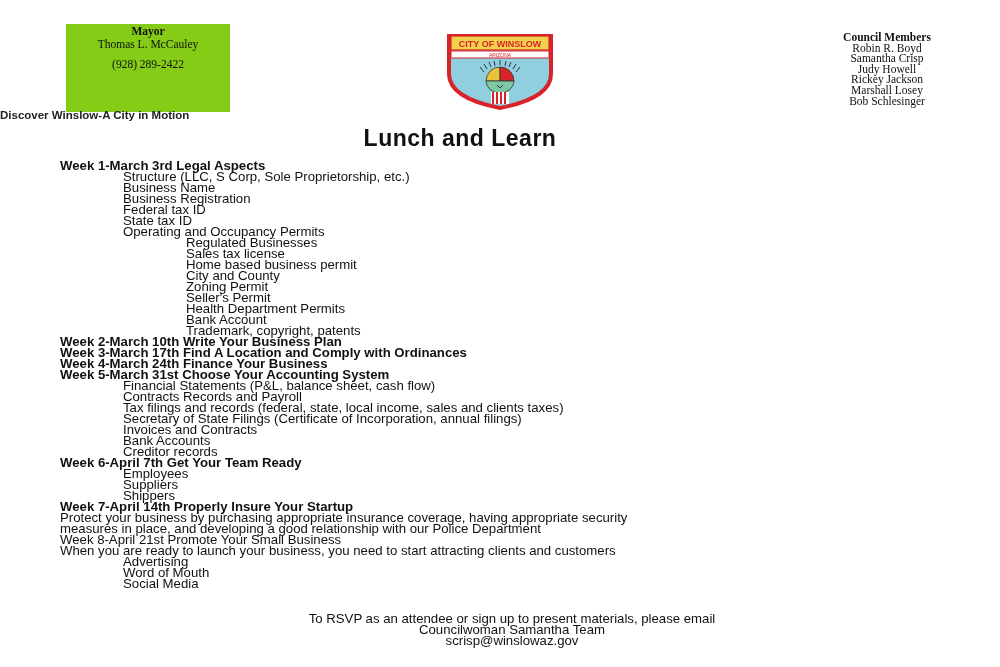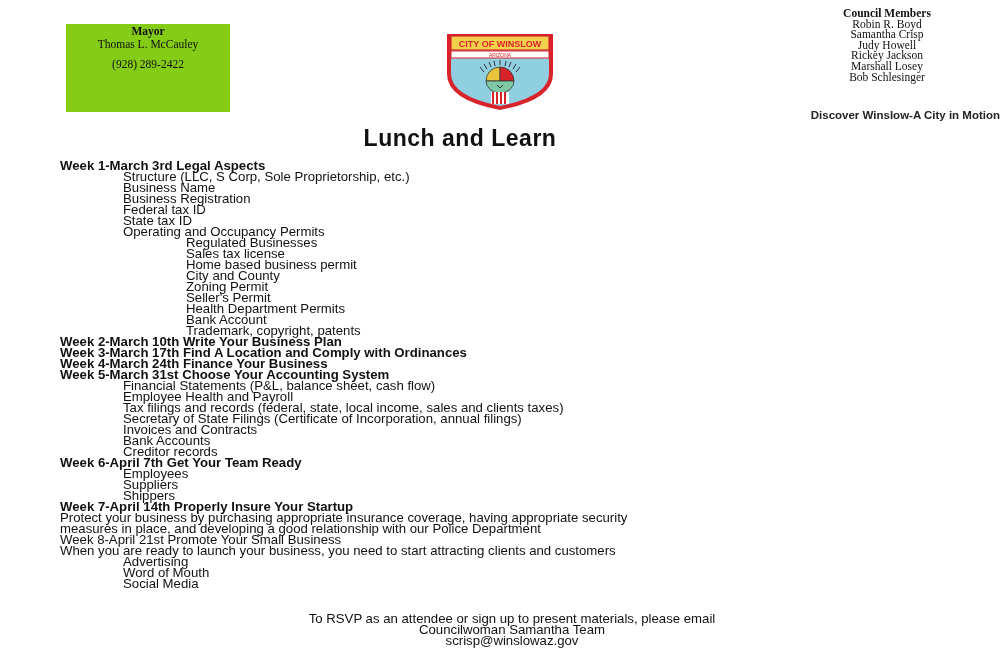--- a/index.html
+++ b/index.html
@@ -13,30 +13,30 @@
   
   .mayor-box {
     position: absolute; left: 66px; top: 24px; width: 164px; height: 88px;
     background: #84cc16; text-align: center; font-size: 11.5px; line-height: 13px;
   }
   .mayor-box .title { font-weight: bold; margin-top: 1px; }
   .mayor-box .phone { margin-top: 7px; }
 
   
   .council {
-    position: absolute; left: 812px; top: 8px; width: 150px;
+    position: absolute; left: 812px; top: 32px; width: 150px;
     text-align: center; font-size: 11.5px; line-height: 10.6px;
   }
   .council .title { font-weight: bold; }
 
   
   .logo { position: absolute; left: 437px; top: 22px; width: 126px; height: 90px; }
 
   .tagline {
-    position: absolute; left: 0; width: 1000px; top: 109px; text-align: right;
+    position: absolute; left: 0; width: 1000px; top: 109px; text-align: left;
     font-size: 11.5px; font-weight: bold; color: #222;
   }
   .main-title {
     position: absolute; left: 0; width: 920px; top: 125px; text-align: center;
     font-size: 23px; font-weight: bold; letter-spacing: 0.5px;
   }
 
   
   .agenda {
     position: absolute; left: 60px; top: 160px; width: 900px;
@@ -125,21 +125,21 @@
     <div class="line l2">Zoning Permit</div>
     <div class="line l2">Seller's Permit</div>
     <div class="line l2">Health Department Permits</div>
     <div class="line l2">Bank Account</div>
     <div class="line l2">Trademark, copyright, patents</div>
     <div class="line l0 bold">Week 2-March 10th Write Your Business Plan</div>
     <div class="line l0 bold">Week 3-March 17th Find A Location and Comply with Ordinances</div>
     <div class="line l0 bold">Week 4-March 24th Finance Your Business</div>
     <div class="line l0 bold">Week 5-March 31st Choose Your Accounting System</div>
     <div class="line l1">Financial Statements (P&amp;L, balance sheet, cash flow)</div>
-    <div class="line l1">Employee Health and Payroll</div>
+    <div class="line l1">Contracts Records and Payroll</div>
     <div class="line l1">Tax filings and records (federal, state, local income, sales and clients taxes)</div>
     <div class="line l1">Secretary of State Filings (Certificate of Incorporation, annual filings)</div>
     <div class="line l1">Invoices and Contracts</div>
     <div class="line l1">Bank Accounts</div>
     <div class="line l1">Creditor records</div>
     <div class="line l0 bold">Week 6-April 7th Get Your Team Ready</div>
     <div class="line l1">Employees</div>
     <div class="line l1">Suppliers</div>
     <div class="line l1">Shippers</div>
     <div class="line l0 bold">Week 7-April 14th Properly Insure Your Startup</div>

